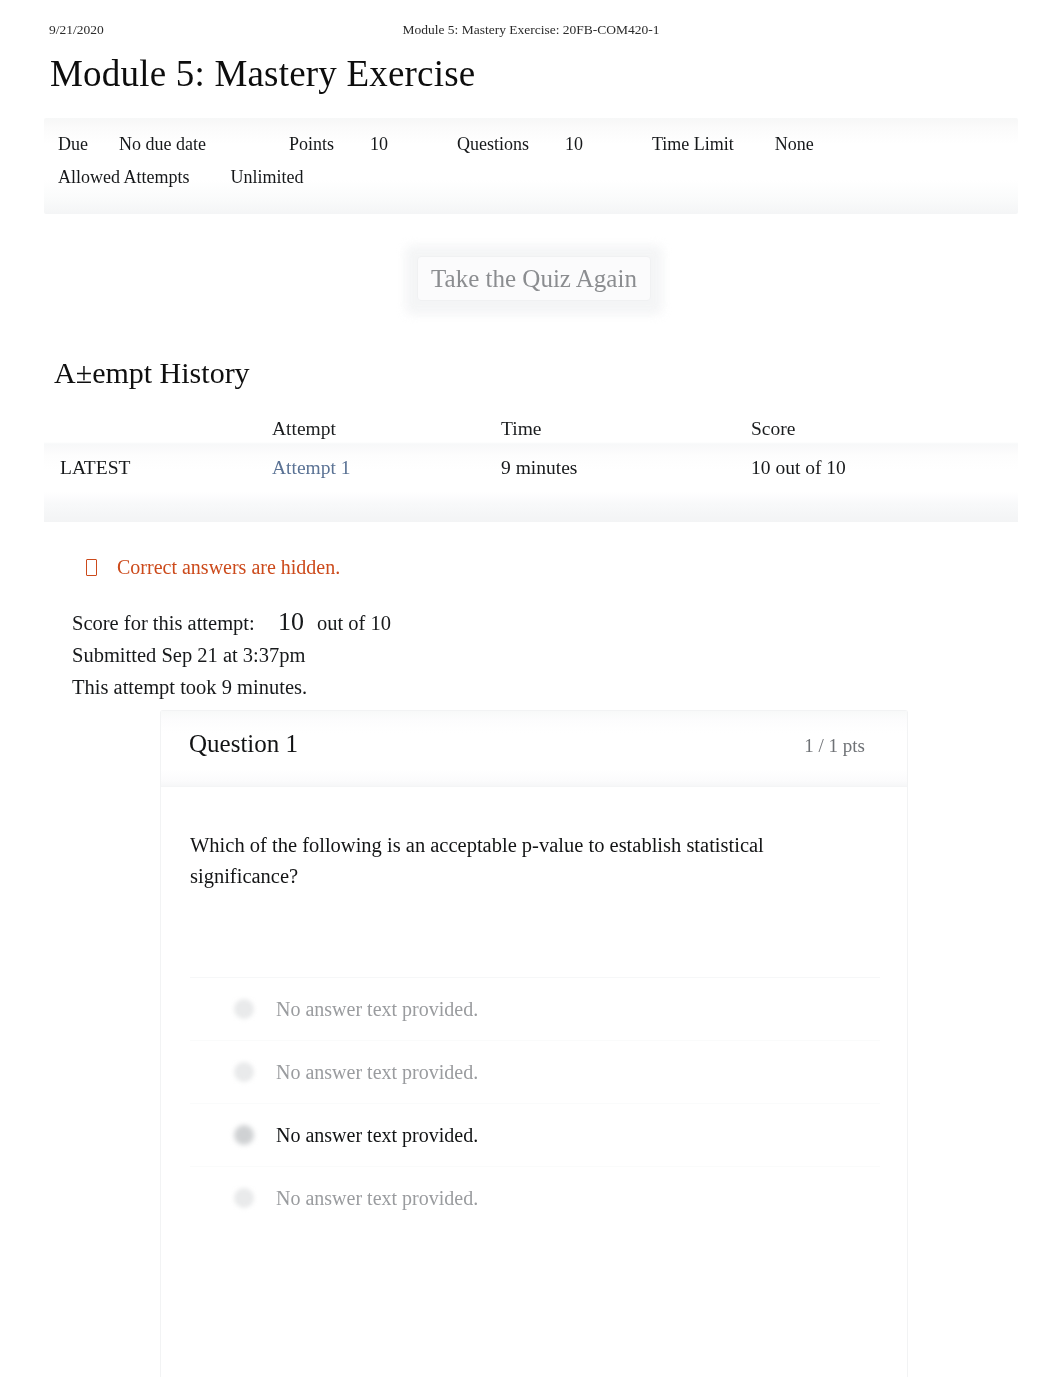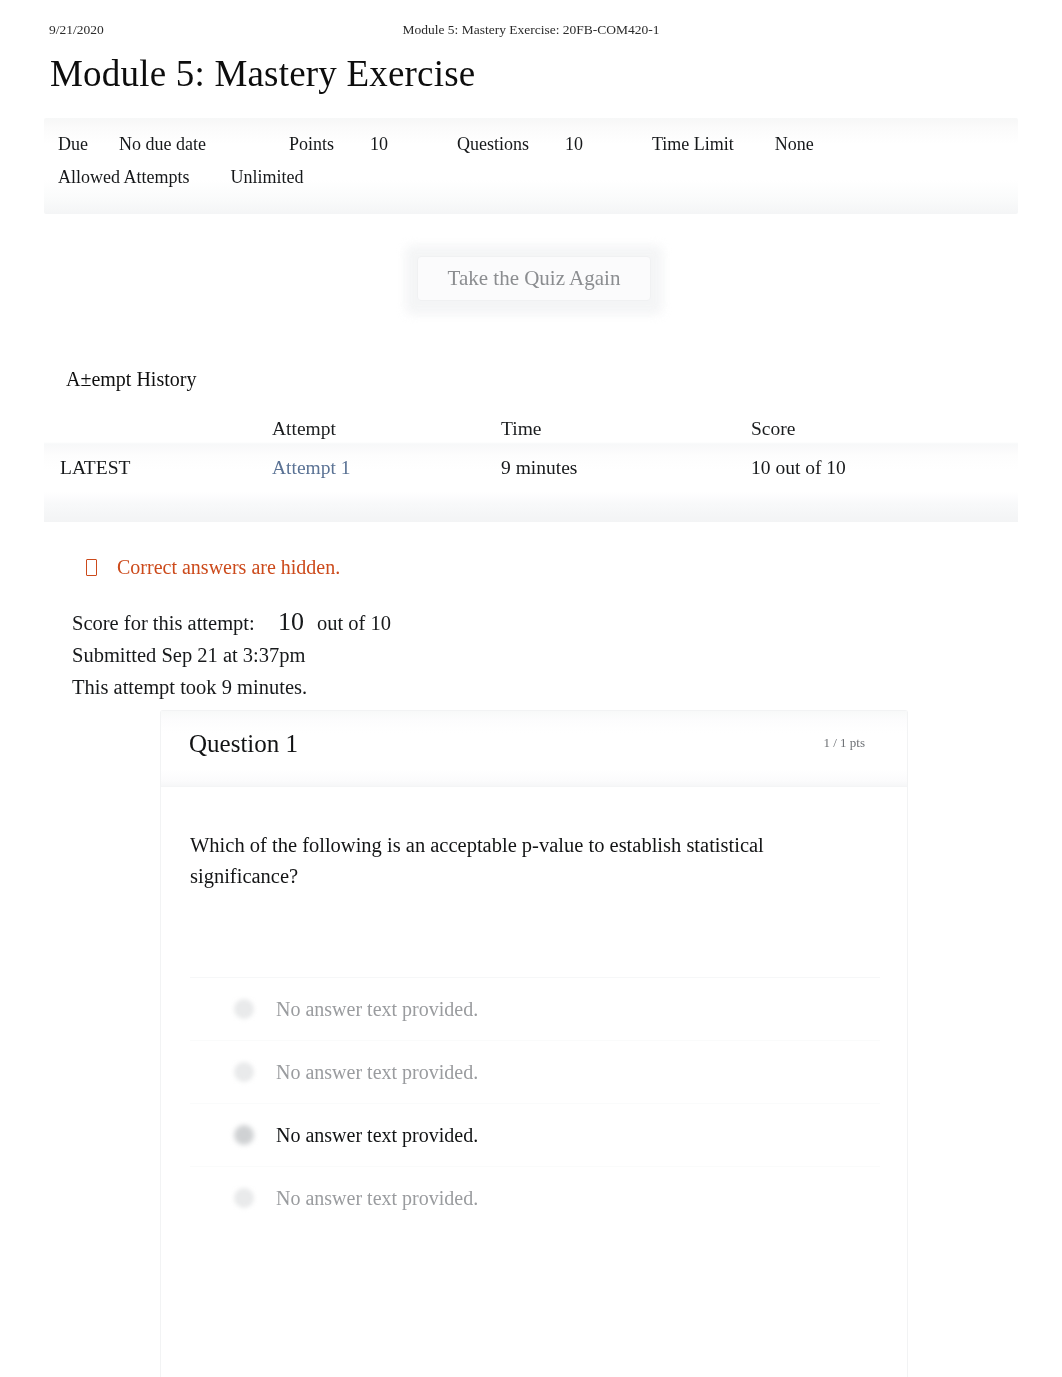--- a/index.html
+++ b/index.html
@@ -90,35 +90,35 @@
     opacity: .85;
   }
   .retake-btn {
     position: absolute;
     left: 12px; top: 11px;
     width: 234px; height: 45px;
     background: #fbfbfc;
     border: 1px solid #f0f1f2;
     border-radius: 4px;
     color: #8b8d90;
-    font-size: 21px;
+    font-size: 25px;
     font-family: "Liberation Serif", "DejaVu Serif", serif;
     line-height: 43px;
     text-align: center;
     padding: 0;
     filter: blur(0.7px);
     cursor: pointer;
   }
 
   
   .section-title {
     position: absolute;
     left: 50px; top: 352px;
-    margin: 16px;
-    font-size: 20px;
+    margin: 4px;
+    font-size: 30px;
     font-weight: normal;
     color: #0f0f0f;
     white-space: nowrap;
   }
 
   .history-band {
     position: absolute;
     left: 44px; top: 410px;
     width: 974px; height: 112px;
     background: linear-gradient(to bottom,
@@ -199,21 +199,21 @@
   .q-title {
     position: absolute;
     left: 28px; top: 19px;
     font-size: 25px;
     color: #121314;
     white-space: nowrap;
   }
   .q-pts {
     position: absolute;
     right: 42px; top: 24px;
-    font-size: 13px;
+    font-size: 19px;
     color: #6f7276;
     white-space: nowrap;
   }
 
   .q-body {
     position: absolute;
     left: 0; right: 0; top: 76px; bottom: 0;
     background: #ffffff;
   }
   .q-text {

